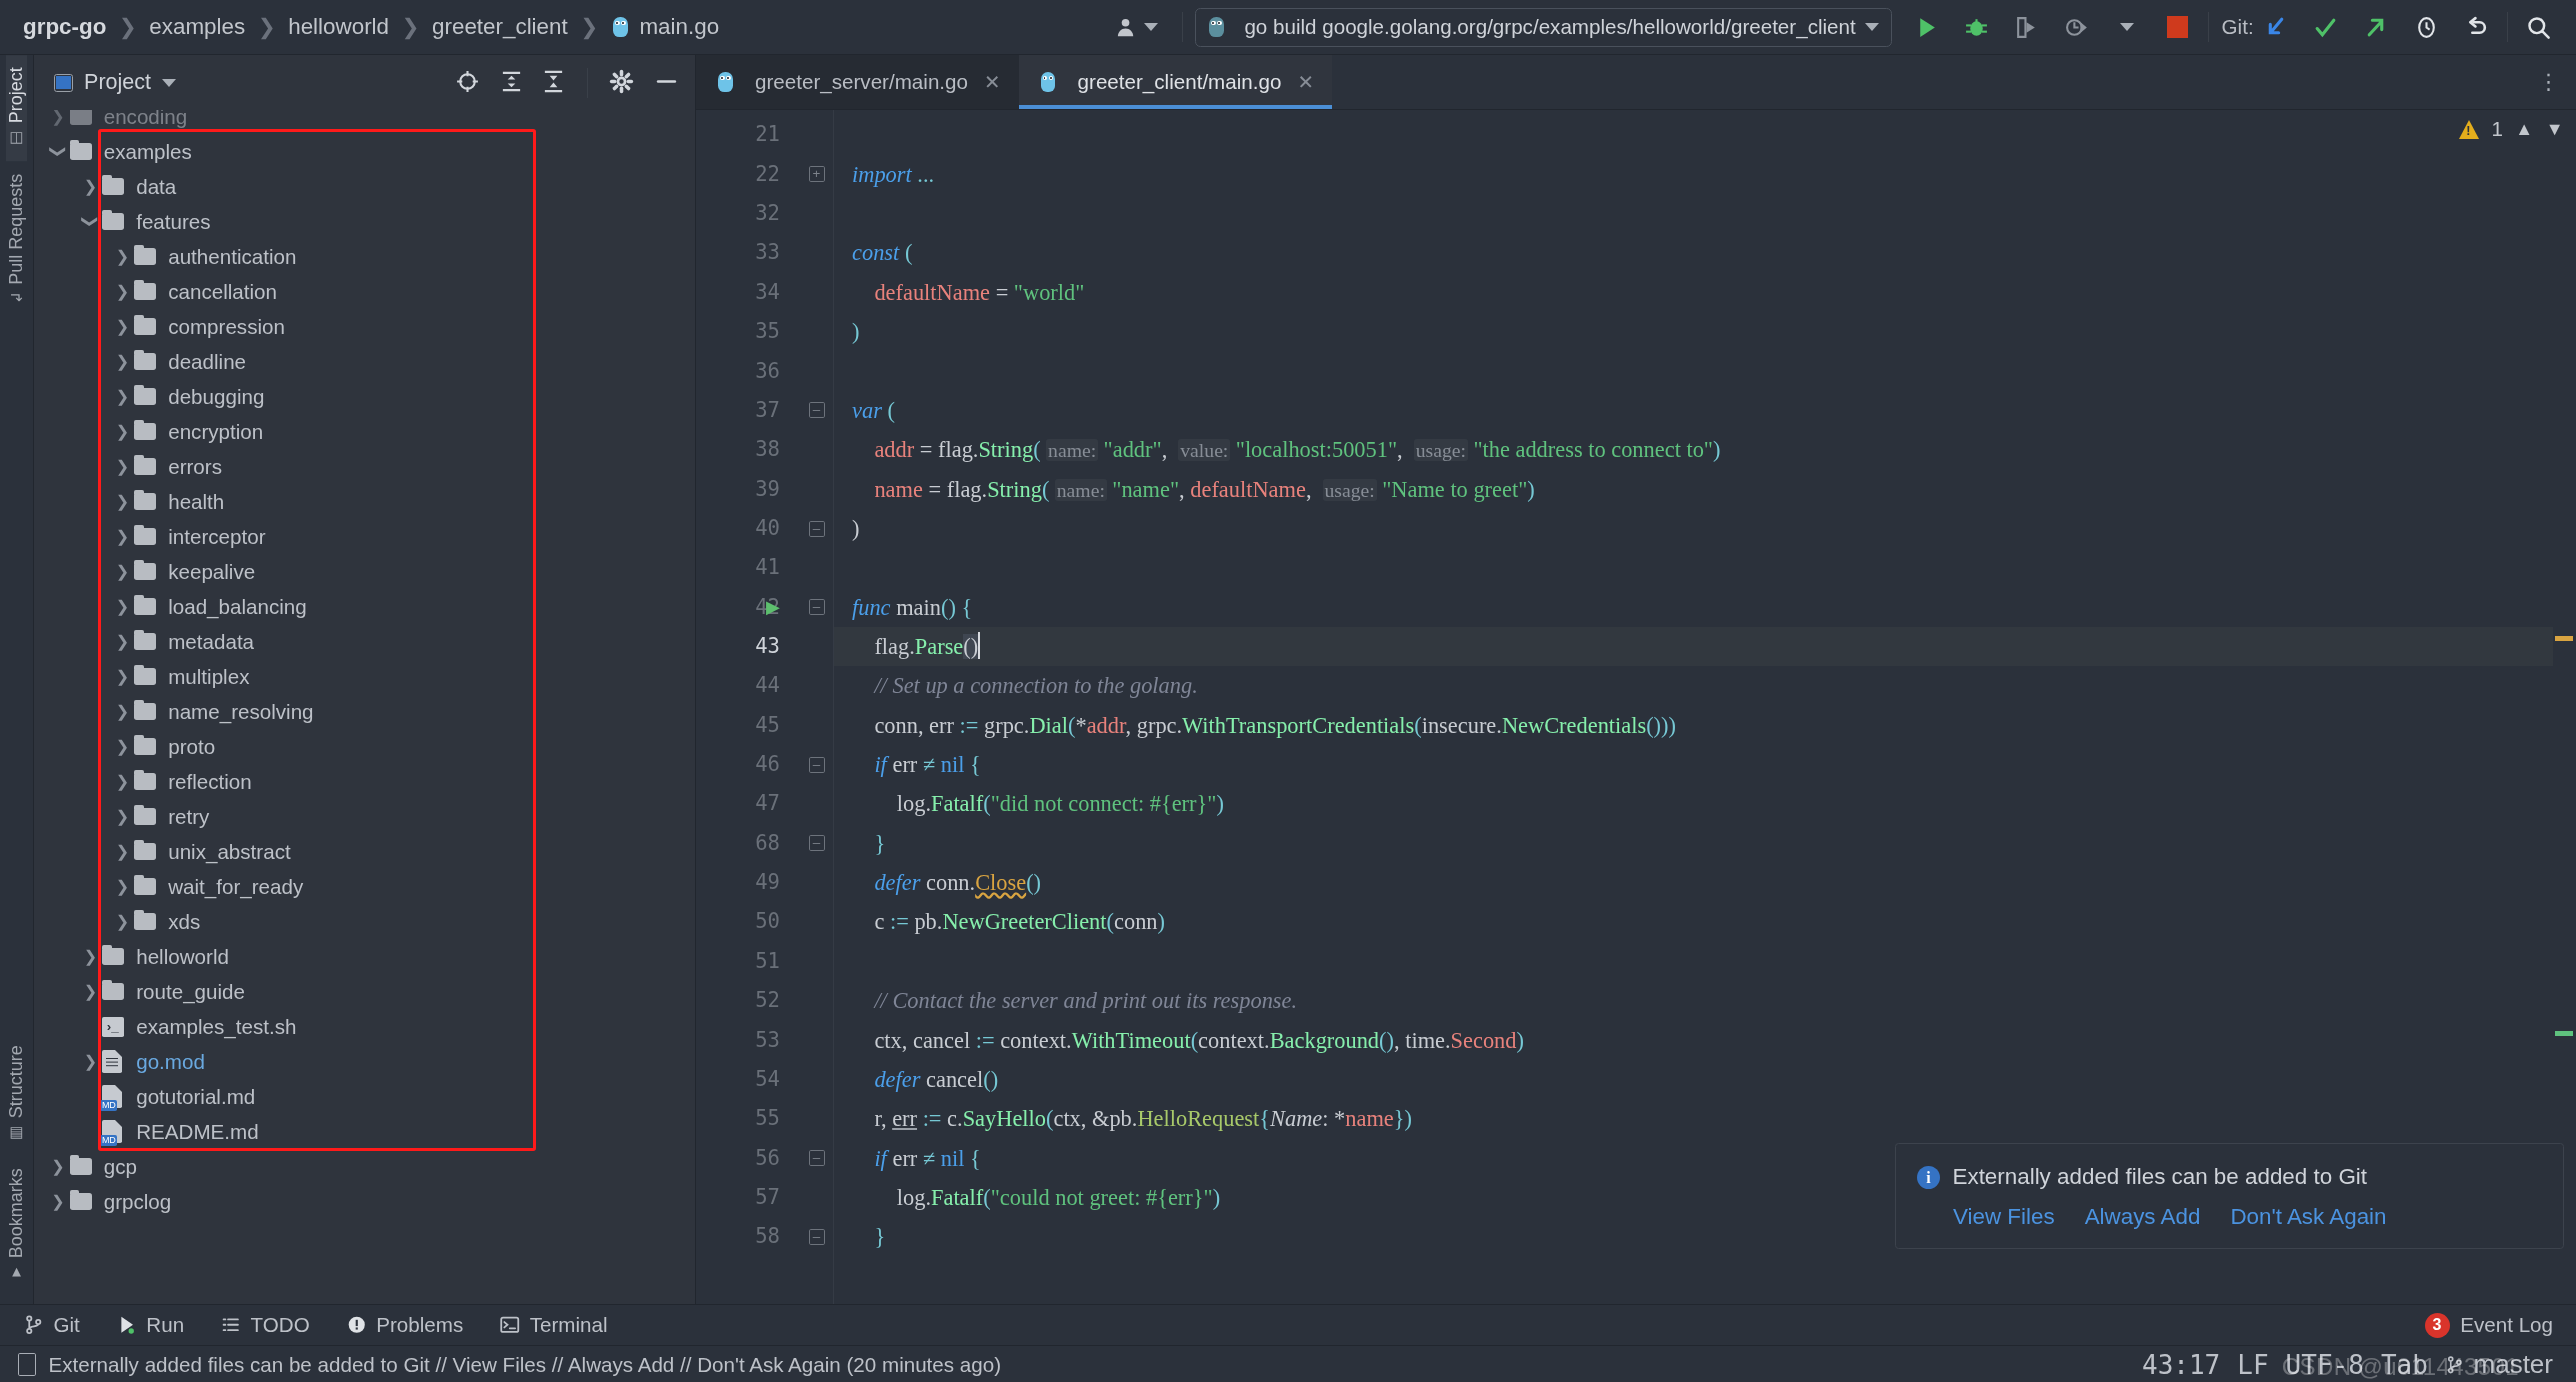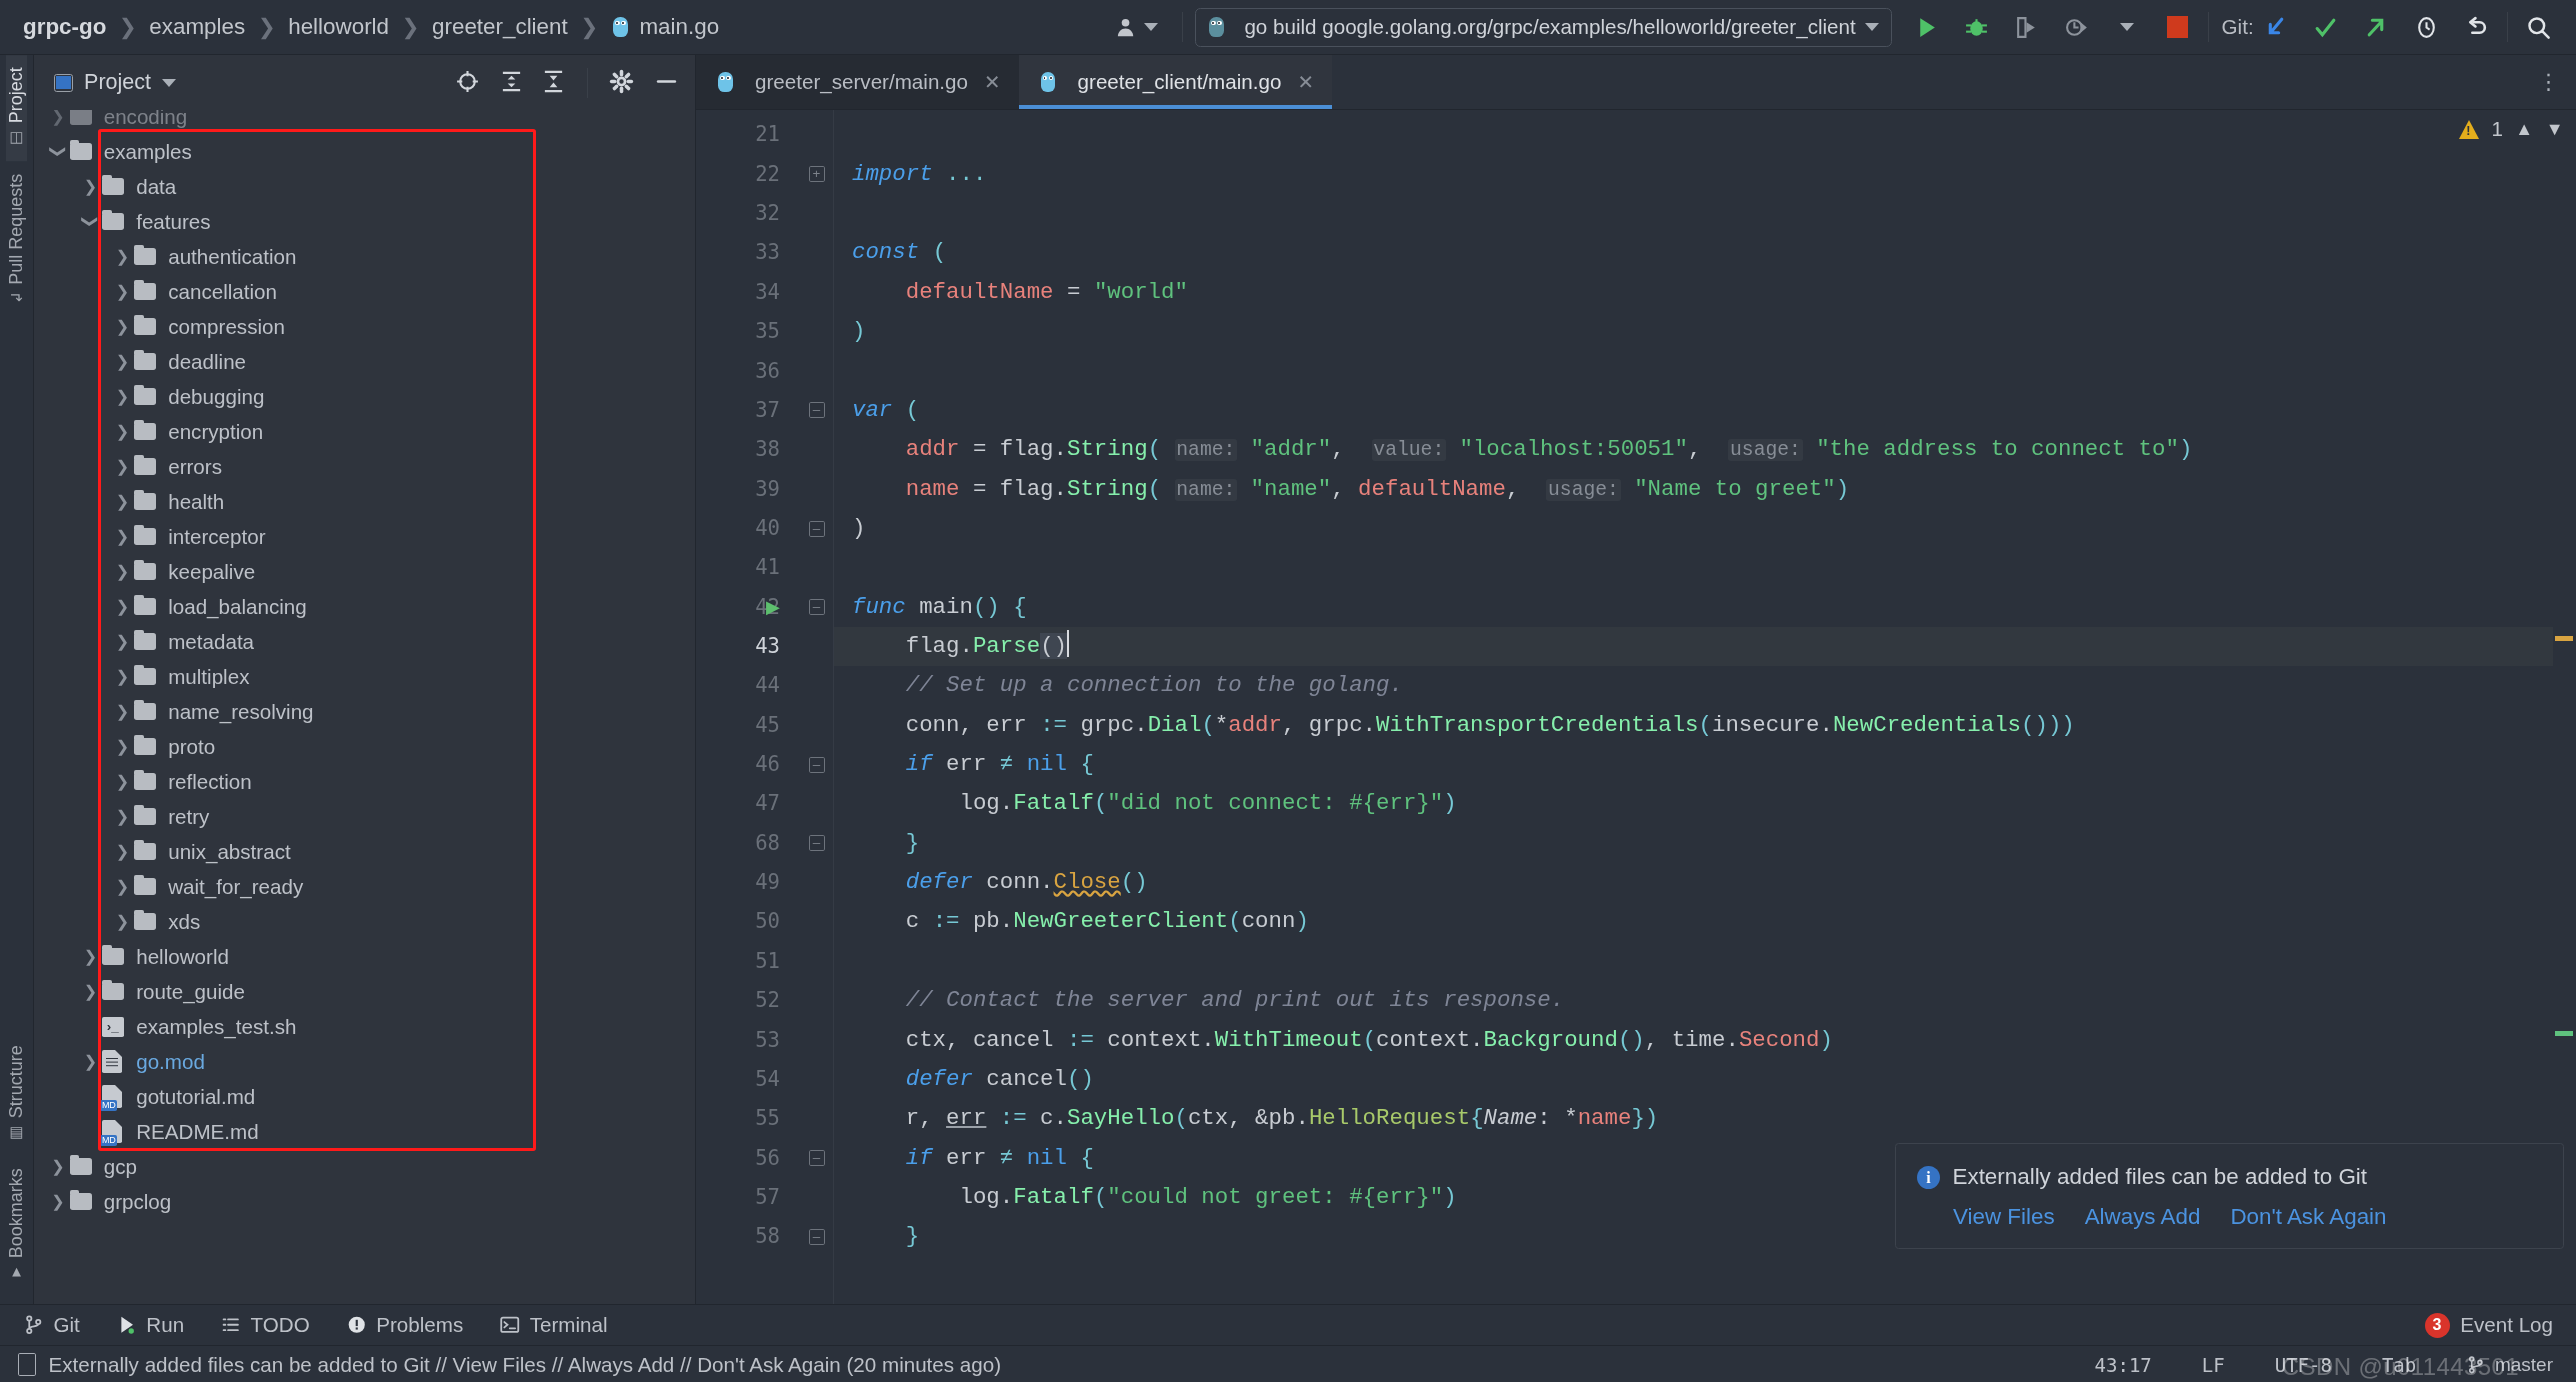--- a/index.html
+++ b/index.html
@@ -100,21 +100,21 @@
   .code-area { flex:1 1 auto; position:relative; overflow:hidden; background:#2b313b; display:flex; }
   .gutter { width:100px; flex:0 0 100px; background:#2b313b; position:relative; }
   .fold { width:38px; flex:0 0 38px; background:#2b313b; border-right:0.9px solid #353b45; position:relative; }
   .code { flex:1 1 auto; position:relative; overflow:hidden; font-family:"DejaVu Sans Mono", monospace; }
 
   .ln { position:absolute; right:16px; color:#6a7079; font-size:20.6px; line-height:39px; height:39px;
         font-family:"DejaVu Sans Mono", monospace; }
   .ln.cur { color:#cfd3d9; }
   .cline { position:absolute; left:0; right:0; height:39px; background:#32383f; }
   .codeline { position:absolute; left:0; white-space:pre; font-size:22.4px; line-height:39px; height:39px; color:#c8ccd2;
-              font-family:Liberation Mono, monospace; }
+              font-family:Liberation Serif, serif; }
   .kw { color:#4b9fea; font-style:italic; }
   .kw2 { color:#4b9fea; }
   .str { color:#5fc27e; }
   .fn { color:#86efac; }
   .fld { color:#e8827c; }
   .cmt { color:#7f8596; font-style:italic; }
   .punc { color:#76c8d4; }
   .typ { color:#a8c96a; }
   .warn-u { color:#d9a441; text-decoration:underline; text-decoration-style:wavy; text-decoration-color:#d9a441; }
   .und { text-decoration:underline; text-decoration-color:#9aa0a8; }
@@ -152,21 +152,21 @@
                     padding-left:23px; gap:36px; border-top:0.9px solid #21262e; }
   .tw { display:flex; align-items:center; gap:9px; color:#bdc1c8; font-size:20.6px; }
   .tb-spacer { flex:1 1 auto; }
   .evlog { display:flex; align-items:center; gap:10.7px; color:#bdc1c8; font-size:20.6px; padding-right:23px; }
   .cnt-badge { background:#d9342b; color:#fff; font-size:16px; width:25px; height:25px; border-radius:50%;
                display:flex; align-items:center; justify-content:center; font-weight:bold; }
   .statusbar { height:38px; flex:0 0 38px; background:#2b313b; display:flex; align-items:center;
                padding:0 23px 0 18px; gap:12.5px; border-top:0.9px solid #21262e; position:relative; }
   .status-msg { color:#bdc1c8; font-size:20.6px; }
   .status-spacer { flex:1 1 auto; }
-  .status-right { display:flex; align-items:center; gap:50px; color:#bdc1c8; font-size:19px; }
+  .status-right { display:flex; align-items:center; gap:17px; color:#bdc1c8; font-size:26px; }
   .mono-s { font-family:"DejaVu Sans Mono", monospace; }
   .watermark { position:absolute; right:57px; bottom:1.8px; color:rgba(255,255,255,.30); font-size:24px;
                letter-spacing:0.4px; pointer-events:none; }
   .doc-ico { width:18px;height:23px;border:1.8px solid #a9aeb6;border-radius:1.8px;display:inline-block; }
 </style>
 </head>
 <body>
 
 <div class="app">
 

